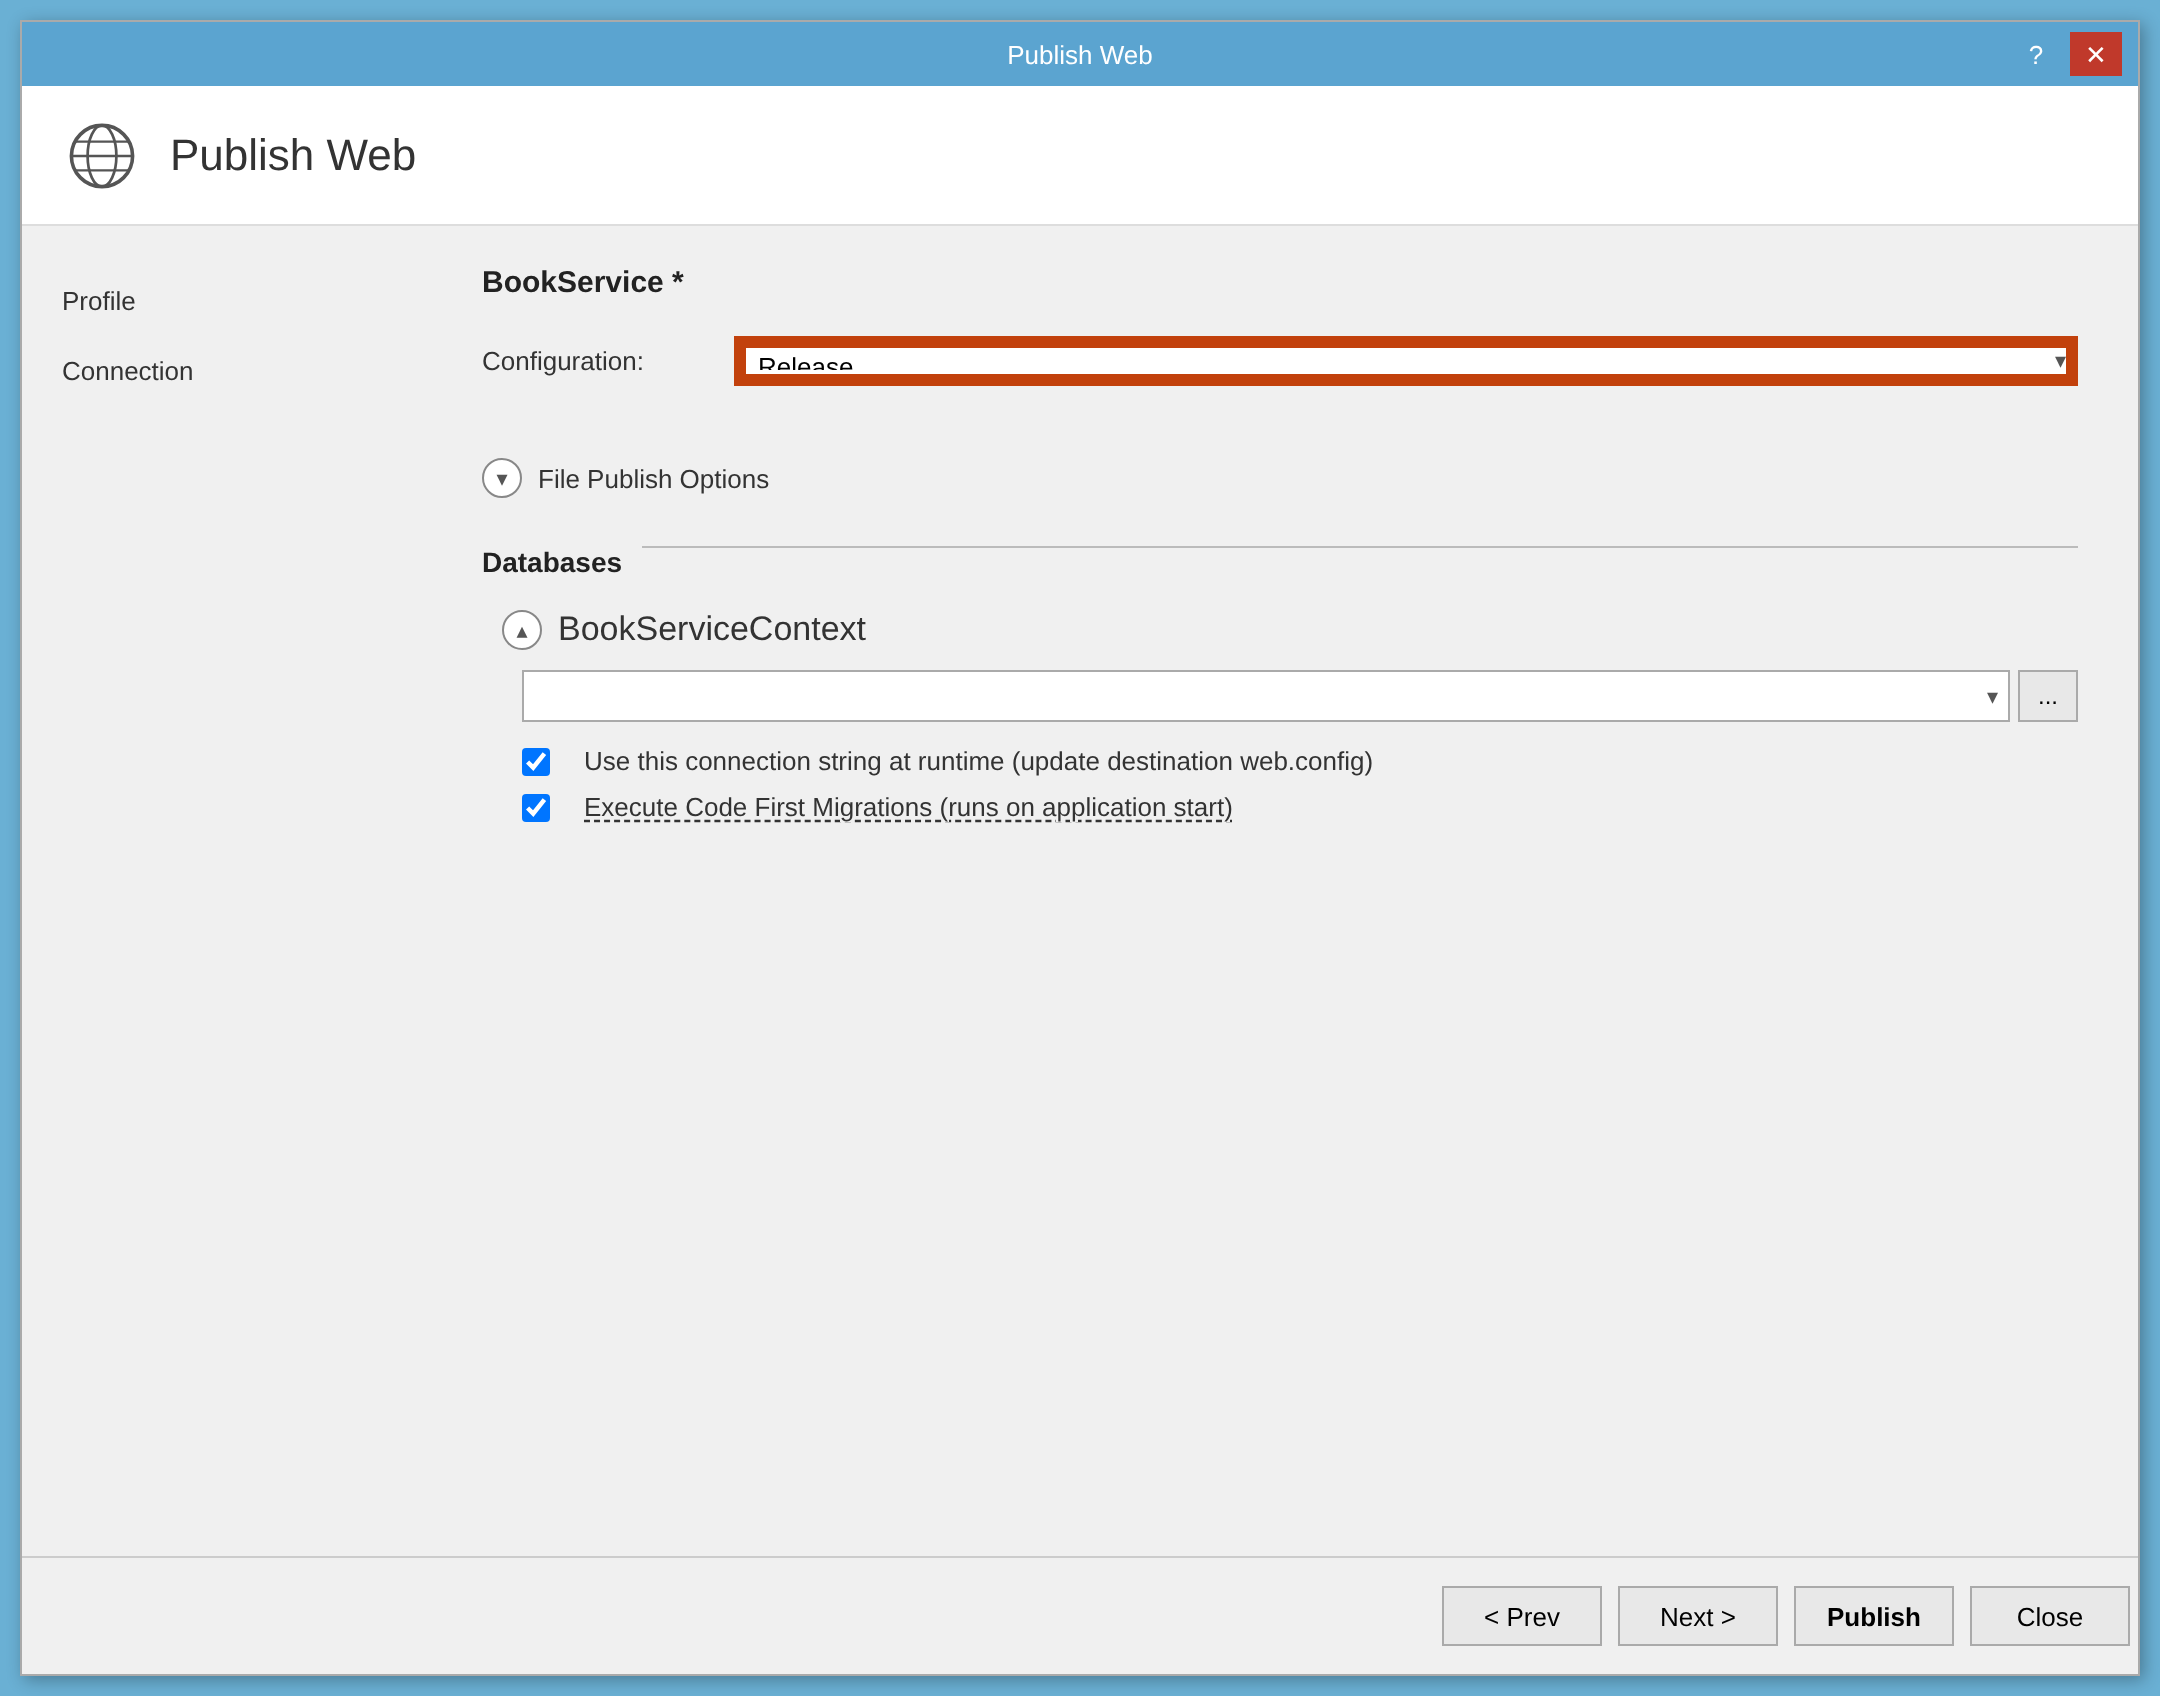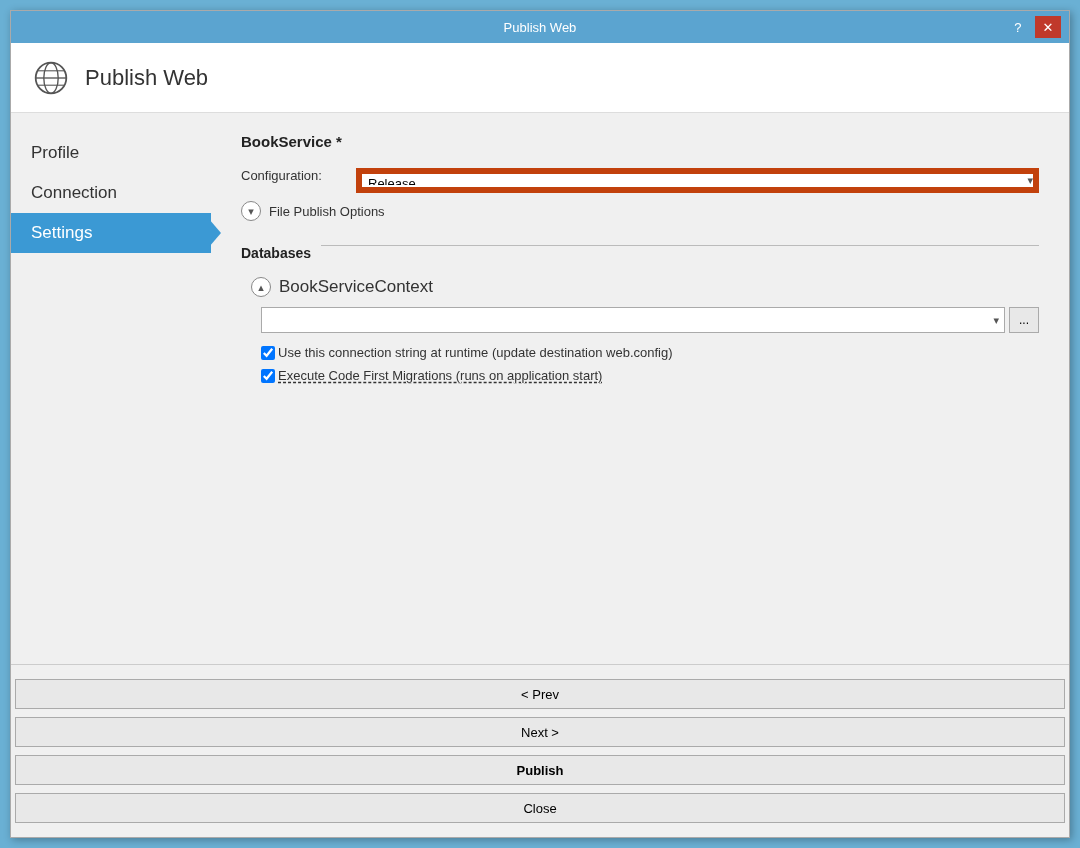--- a/index.html
+++ b/index.html
@@ -103,21 +103,21 @@
     .sidebar {
       width: 200px;
       flex-shrink: 0;
       padding: 20px 0;
       background: #f0f0f0;
     }
     .nav-item {
       padding: 10px 20px;
       cursor: pointer;
       color: #333;
-      font-size: 17px;
+      font-size: 13px;
     }
     .nav-item.active {
       background: #3b99d4;
       color: white;
       position: relative;
     }
     .nav-item.active::after {
       content: '';
       position: absolute;
       right: -10px;
@@ -139,22 +139,23 @@
 
     .section-title-main {
       font-size: 15px;
       font-weight: bold;
       color: #222;
       margin-bottom: 18px;
     }
 
     .form-row {
       display: flex;
-      margin-bottom: 4px;
-      gap: 5px;
+      align-items: center;
+      margin-bottom: 32px;
+      gap: 16px;
     }
     .form-label {
       font-size: 13px;
       color: #333;
       min-width: 110px;
     }
     .select-wrapper {
       flex: 1;
       position: relative;
       display: flex;
@@ -274,21 +275,21 @@
       cursor: pointer;
       font-size: 12px;
       display: flex;
       align-items: center;
       justify-content: center;
     }
 
     .checkbox-row {
       display: flex;
       align-items: center;
-      gap: 3px;
+      gap: 17px;
       margin-bottom: 8px;
       margin-left: 10px;
     }
     .checkbox-row input[type="checkbox"] {
       width: 14px;
       height: 14px;
       cursor: pointer;
     }
     .checkbox-label {
       font-size: 13px;
@@ -303,21 +304,20 @@
 
     
     .footer {
       background: #f0f0f0;
       border-top: 1px solid #ccc;
       padding: 14px 4px;
       display: flex;
       justify-content: flex-end;
       gap: 8px;
       flex-shrink: 0;
-      flex-direction: column;
     }
     .footer-btn {
       min-width: 80px;
       height: 30px;
       border: 1px solid #aaa;
       background: #e8e8e8;
       cursor: pointer;
       font-size: 13px;
       padding: 0 14px;
     }
@@ -357,21 +357,20 @@
       </svg>
     </div>
     <h1 class="header-title">Publish Web</h1>
   </div>
 
   <div class="content-area">
 
     <div class="sidebar">
       <div class="nav-item">Profile</div>
       <div class="nav-item">Connection</div>
-      <div class="nav-item active">Settings</div>
     </div>
 
     <div class="main-panel">
       <div class="section-title-main">BookService *</div>
 
       <div class="form-row">
         <span class="form-label">Configuration:</span>
         <div class="select-wrapper">
           <select>
             <option>Debug</option>

